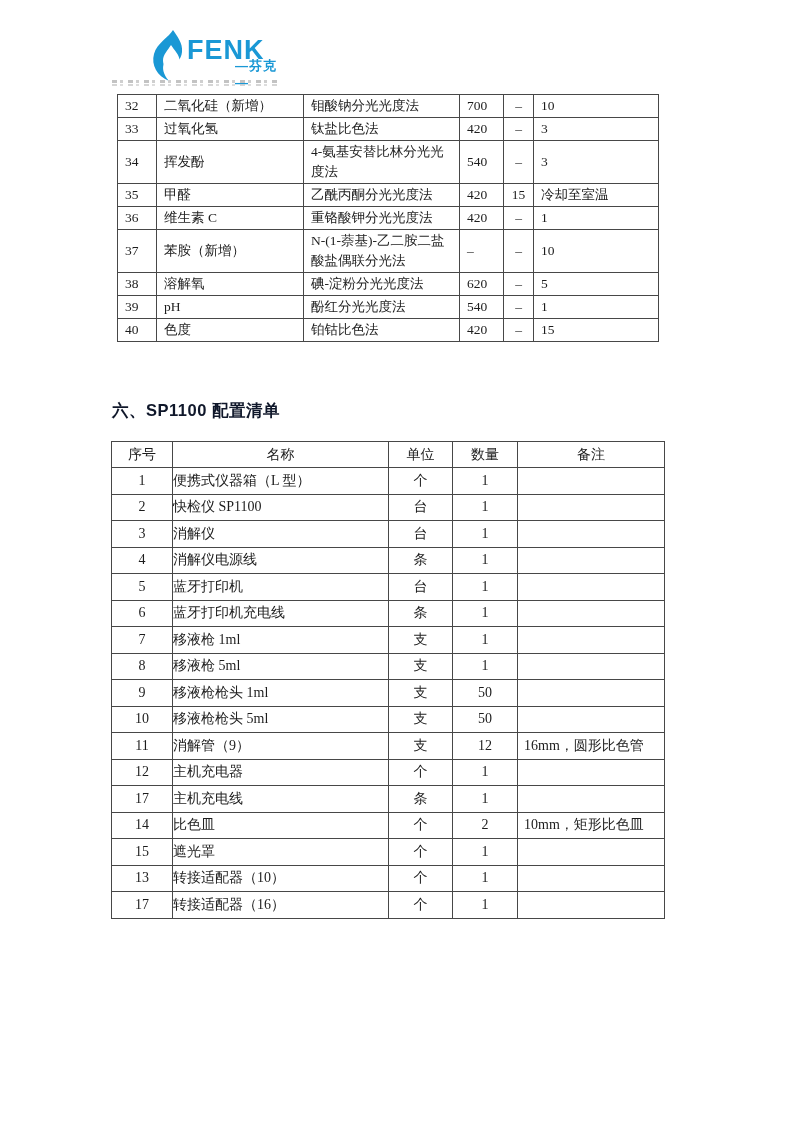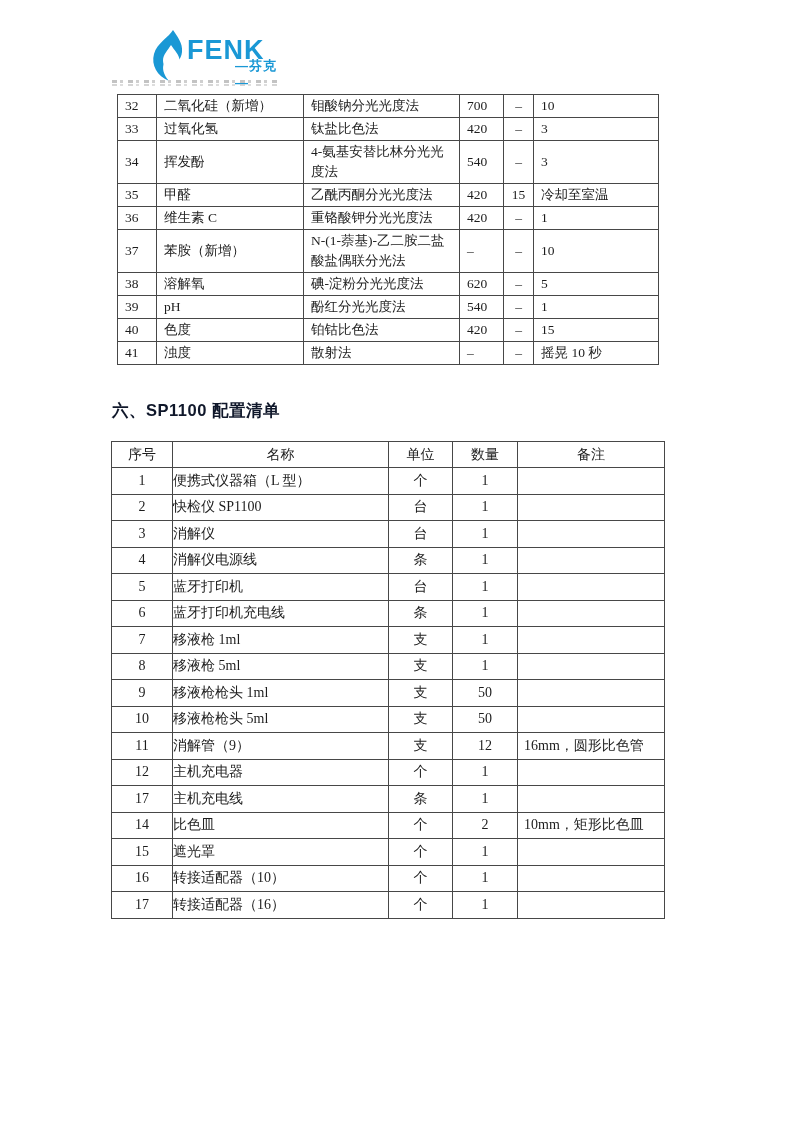--- a/index.html
+++ b/index.html
@@ -143,28 +143,20 @@
     <td class="c-time">–</td>
     <td class="c-note">1</td>
   </tr>
       <tr>
     <td class="c-no">40</td>
     <td class="c-name">色度</td>
     <td class="c-method">铂钴比色法</td>
     <td class="c-wave">420</td>
     <td class="c-time">–</td>
     <td class="c-note">15</td>
-  </tr>
-      <tr>
-    <td class="c-no">41</td>
-    <td class="c-name">浊度</td>
-    <td class="c-method">散射法</td>
-    <td class="c-wave">–</td>
-    <td class="c-time">–</td>
-    <td class="c-note">摇晃 10 秒</td>
   </tr>
     </tbody>
 </table>
 
 <div class="section-heading">六、SP1100 配置清单</div>
 
 <table class="config">
   <colgroup>
     <col style="width:61px">
       <col style="width:216px">
@@ -281,21 +273,21 @@
     <td class="c-note">10mm，矩形比色皿</td>
   </tr>
       <tr>
     <td class="c-no">15</td>
     <td class="c-name">遮光罩</td>
     <td class="c-unit">个</td>
     <td class="c-qty">1</td>
     <td class="c-note"></td>
   </tr>
       <tr>
-    <td class="c-no">16</td>
+    <td class="c-no">13</td>
     <td class="c-name">转接适配器（10）</td>
     <td class="c-unit">个</td>
     <td class="c-qty">1</td>
     <td class="c-note"></td>
   </tr>
       <tr>
     <td class="c-no">17</td>
     <td class="c-name">转接适配器（16）</td>
     <td class="c-unit">个</td>
     <td class="c-qty">1</td>

